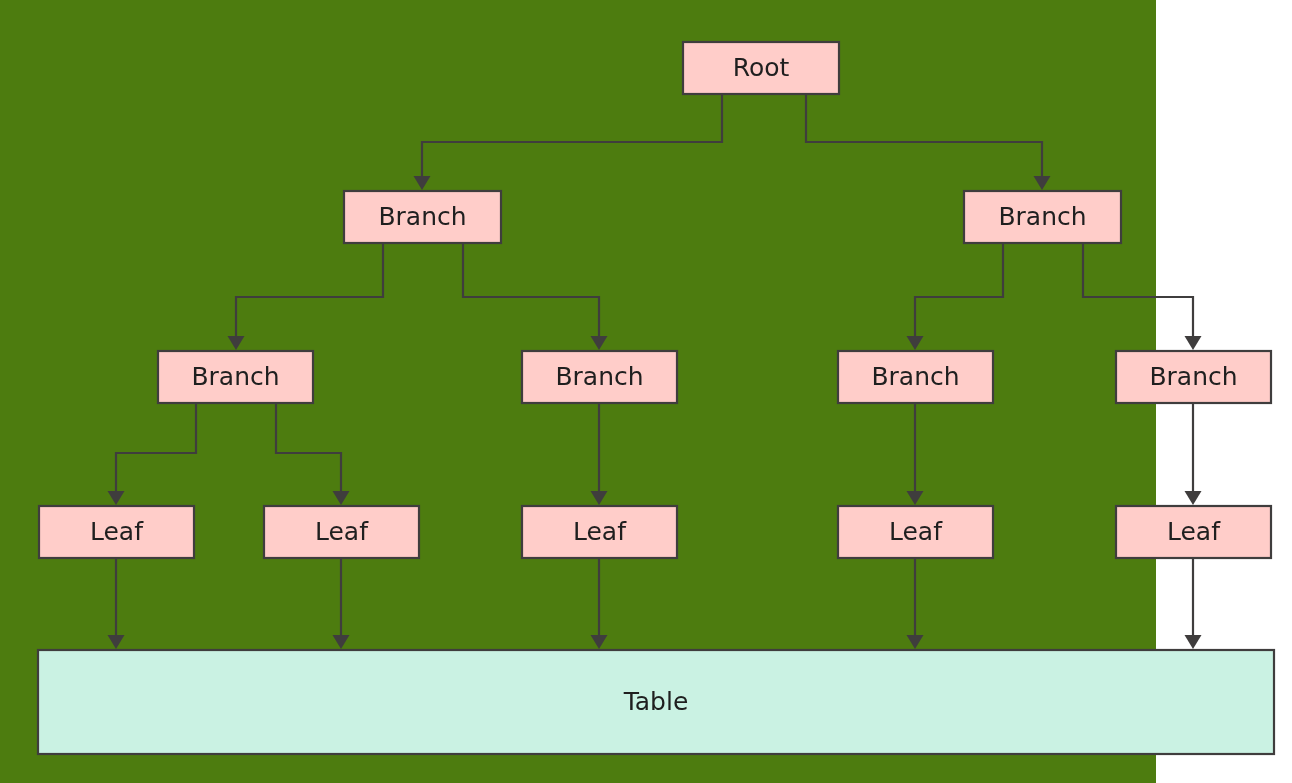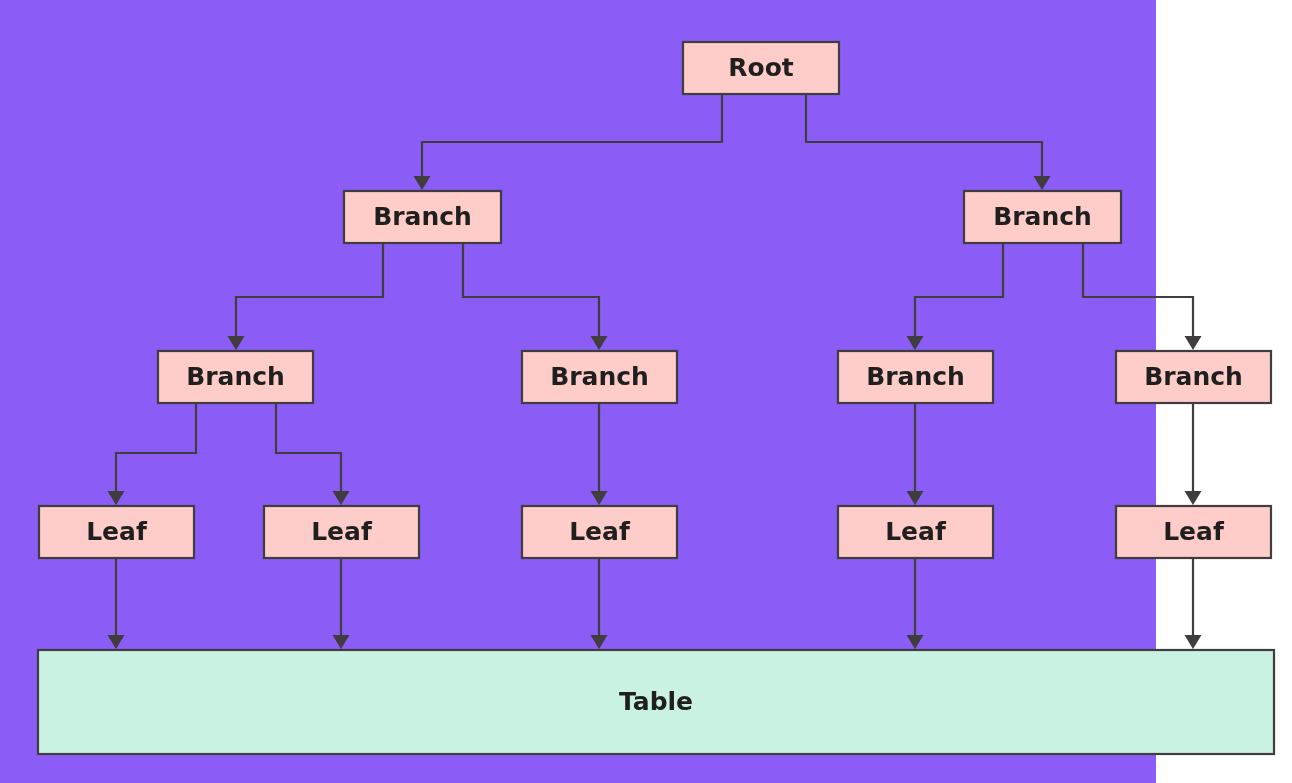--- a/index.html
+++ b/index.html
@@ -10,22 +10,21 @@
   body {
     width: 1292px;
     height: 783px;
     overflow: hidden;
     font-family: "DejaVu Sans", "Liberation Sans", sans-serif;
   }
   #diagram-root {
     position: relative;
     width: 1156px;
     height: 783px;
-    background: #8b5cf6;
-    font-weight: bold;
+    background: #4d7c0f;
   }
   svg#flowchart {
     display: block;
     width: 1292px;
     height: 783px;
   }
   .node-rect {
     stroke: #3f3d3d;
     stroke-width: 2.2;
   }

